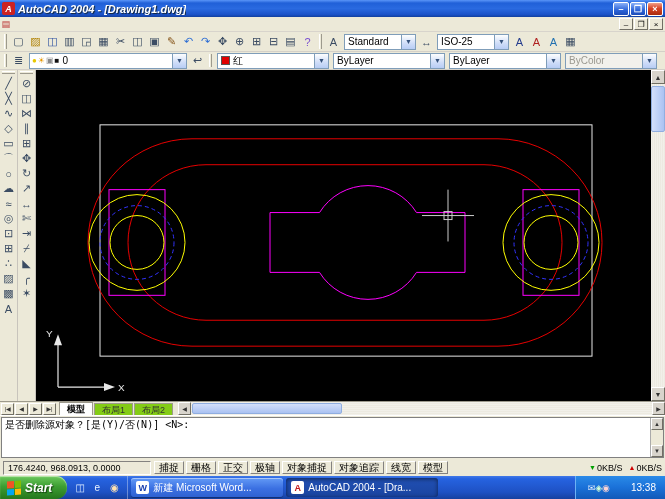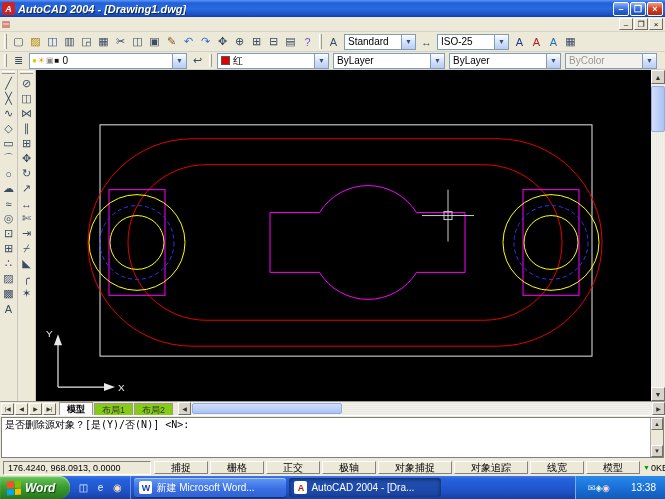--- a/index.html
+++ b/index.html
@@ -97,21 +97,21 @@
   .cmd-lines { flex:1; font:10px/13px "DejaVu Sans Mono",monospace; color:#000; padding:0 3px; overflow:hidden; }
   .cmd-vscroll { width:13px; flex:0 0 13px; background:#ece9d8; border-left:1px solid #aaa; display:flex; flex-direction:column; justify-content:space-between; }
   .cmd-vscroll .scroll-btn { height:12px; flex:0 0 12px; font-size:6px; }
   .cmd-prompt { height:15px; flex:0 0 15px; background:#fff; border:1px solid #808080; border-top:none;
     font:10px/14px "DejaVu Sans Mono",monospace; color:#000; padding:0 3px; }
   
   .statusbar { height:17px; flex:0 0 17px; background:var(--toolbar-face,#ece9d8); display:flex; align-items:center; gap:3px; padding:0 3px; font-size:10px; }
   .coords { width:148px; flex:0 0 148px; font-size:9px; padding:0 4px; height:14px; line-height:13px;
     border:1px solid; border-color:#848280 #fff #fff #848280; color:#000; white-space:nowrap; overflow:hidden; }
   .status-btns { display:flex; gap:2px; }
-  .sbtn { padding:0 16px; height:13px; line-height:12px; background:var(--toolbar-face,#ece9d8);
+  .sbtn { padding:0 4px; height:13px; line-height:12px; background:var(--toolbar-face,#ece9d8);
     border:1px solid; border-color:#fff #848280 #848280 #fff; color:#000; white-space:nowrap; }
   .net { margin-left:auto; display:flex; align-items:center; gap:6px; font-size:9px; color:#000; }
   .net-item { display:flex; align-items:center; gap:1px; }
   .net-arrow { font-size:7px; }
   
   .taskbar { height:23px; flex:0 0 23px; background:linear-gradient(180deg,#4179e8 0%,#2663e0 12%,#1e51c4 70%,#16409f 100%);
     display:flex; align-items:center; color:#fff; }
   .startbtn { height:23px; display:flex; align-items:center; gap:4px; padding:0 15px 0 7px;
     background:linear-gradient(180deg,#6cc95c 0%,#3d9e33 45%,#277a1e 95%); border-radius:0 11px 11px 0;
     font-size:12px; font-weight:bold; font-style:italic; text-shadow:1px 1px 1px #14440e; box-shadow:inset 0 1px 1px #bfe8b0; }
@@ -389,21 +389,21 @@
   </div>
 
   <div class="taskbar">
     <span class="startbtn">
       <span class="winflag">
           <span></span>
           <span></span>
           <span></span>
           <span></span>
         </span>
-      <span>Word</span>
+      <span>Start</span>
     </span>
     <span class="quicklaunch">
 
     <span class="ql-icon" style="color: rgb(216, 232, 255);">◫</span>
         <span class="ql-icon" style="color: rgb(234, 244, 255);">e</span>
         <span class="ql-icon" style="color: rgb(255, 226, 176);">◉</span>
       </span>
     <span class="tasks">
 
     <span class="task">

